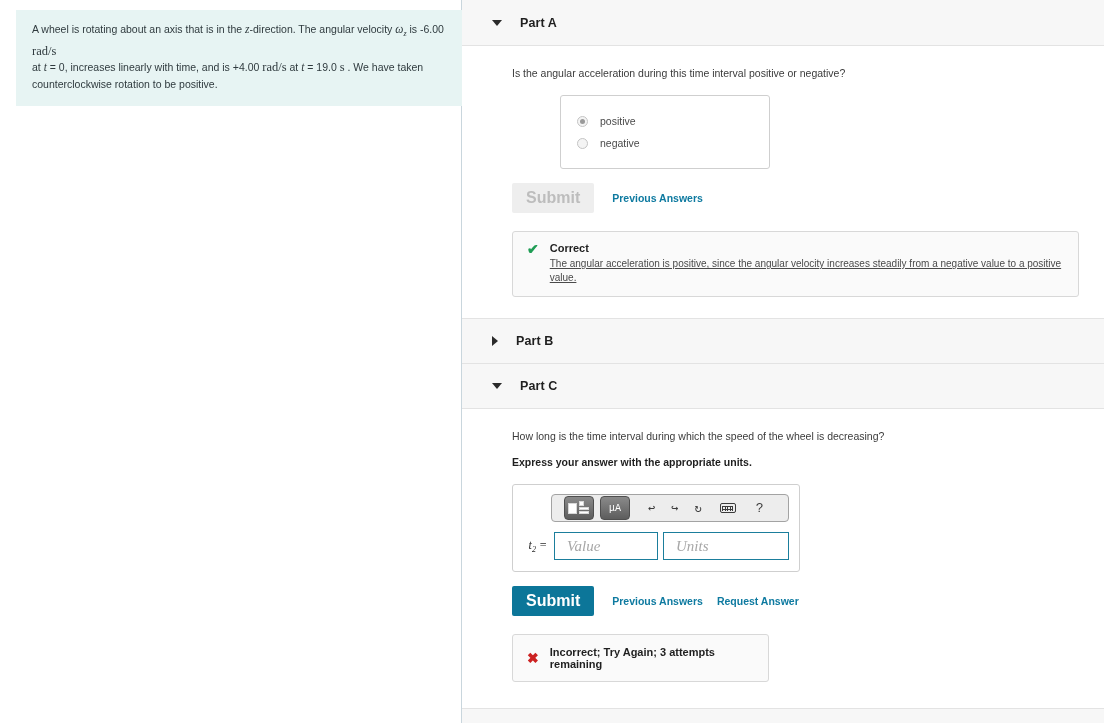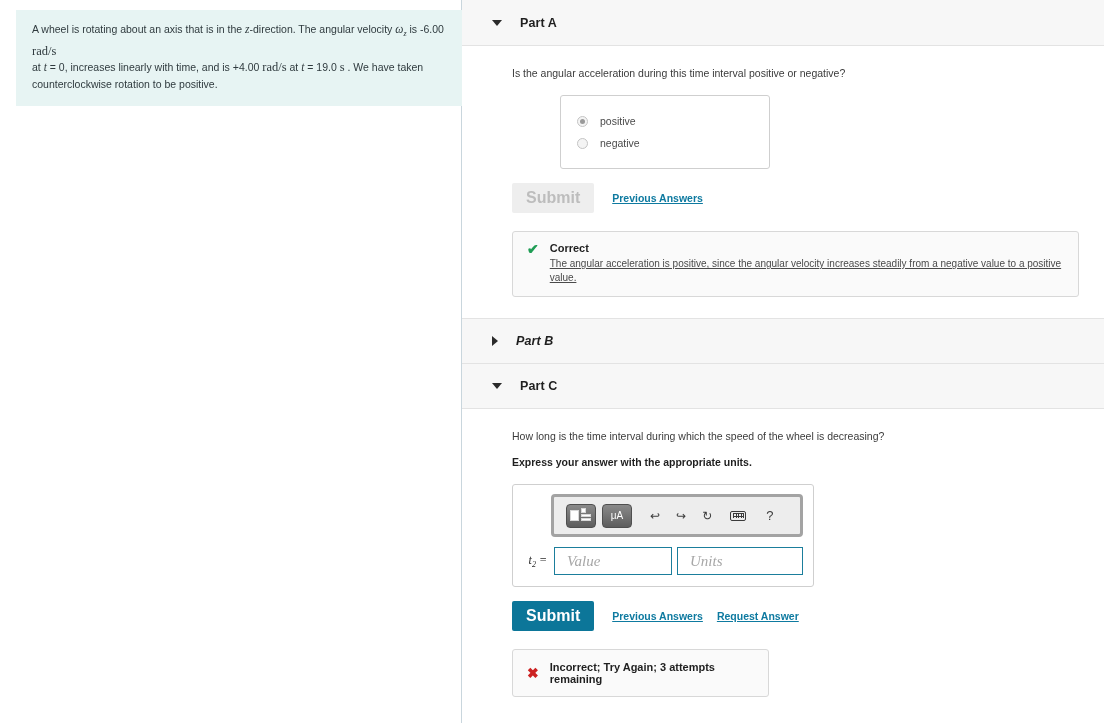--- a/index.html
+++ b/index.html
@@ -136,21 +136,20 @@
     border: none;
     border-radius: 2px;
     cursor: pointer;
     font-family: "Liberation Sans", sans-serif;
   }
   .btn-disabled { background: #eeeeee; color: #bdbdbd; cursor: default; }
   .btn-primary { background: #0c7699; color: #ffffff; }
   .link {
     color: #0e7aa0;
     font-size: 10.5px;
-    text-decoration: underline;
     margin-left: 18px;
     cursor: pointer;
     font-weight: bold;
   }
 
   
   .feedback {
     margin-top: 18px;
     border: 1px solid #d8d8d8;
     border-radius: 3px;
@@ -171,27 +170,28 @@
   .answer-box {
     margin-top: 16px;
     border: 1px solid #cfcfcf;
     border-radius: 3px;
     background: #ffffff;
     display: inline-block;
     padding: 9px 10px 11px 10px;
   }
   .toolbar {
     background: #ededed;
-    border: 3px solid #a3a3a3;
+    border: 1px solid #a3a3a3;
     border-radius: 4px;
-    height: 43px;
+    height: 28px;
     display: flex;
     align-items: center;
     padding: 0 12px;
     margin-left: 28px;
+    font-family: Liberation Mono, monospace;
   }
   .tb-btn {
     width: 30px; height: 24px;
     border-radius: 4px;
     background: linear-gradient(#8a8a8a, #5d5d5d);
     border: 1px solid #4f4f4f;
     color: #ffffff;
     display: inline-flex;
     align-items: center;
     justify-content: center;
@@ -303,21 +303,21 @@
 
       <div class="feedback correct">
         <span class="fb-icon check">✔</span>
         <div>
           <div class="fb-title">Correct</div>
           <div class="fb-text">The angular acceleration is positive, since the angular velocity increases steadily from a negative value to a positive value.</div>
         </div>
       </div>
     </div>
 
-    <div class="part-header" style="margin-top:21px;font-style:italic;">
+    <div class="part-header" style="margin-top:21px;">
       <span class="caret right"></span>
       <span class="part-title">Part B</span>
     </div>
 
     <div class="part-header" style="margin-top:-1px;">
       <span class="caret down"></span>
       <span class="part-title">Part C</span>
     </div>
     <div class="part-body">
       <div class="question">How long is the time interval during which the speed of the wheel is decreasing?</div>
@@ -335,21 +335,21 @@
           </span>
           <span class="tb-btn">μA</span>
           <span class="tb-ico first-sep">↩</span>
           <span class="tb-ico">↪</span>
           <span class="tb-ico">↻</span>
           <span class="tb-kbd"></span>
           <span class="tb-q">?</span>
         </div>
         <div class="input-row">
           <span class="varlabel"><span>t</span><span class="sub">2</span> <span>=</span></span>
-          <div class="field" style="width:118px;">
+          <div class="field" style="width:104px;">
             <span class="ph">Value</span>
           </div>
           <div class="field" style="width:126px;margin-left:5px;">
             <span class="ph">Units</span>
           </div>
         </div>
       </div>
 
       <div class="btn-row">
         <button class="btn btn-primary">Submit</button>

